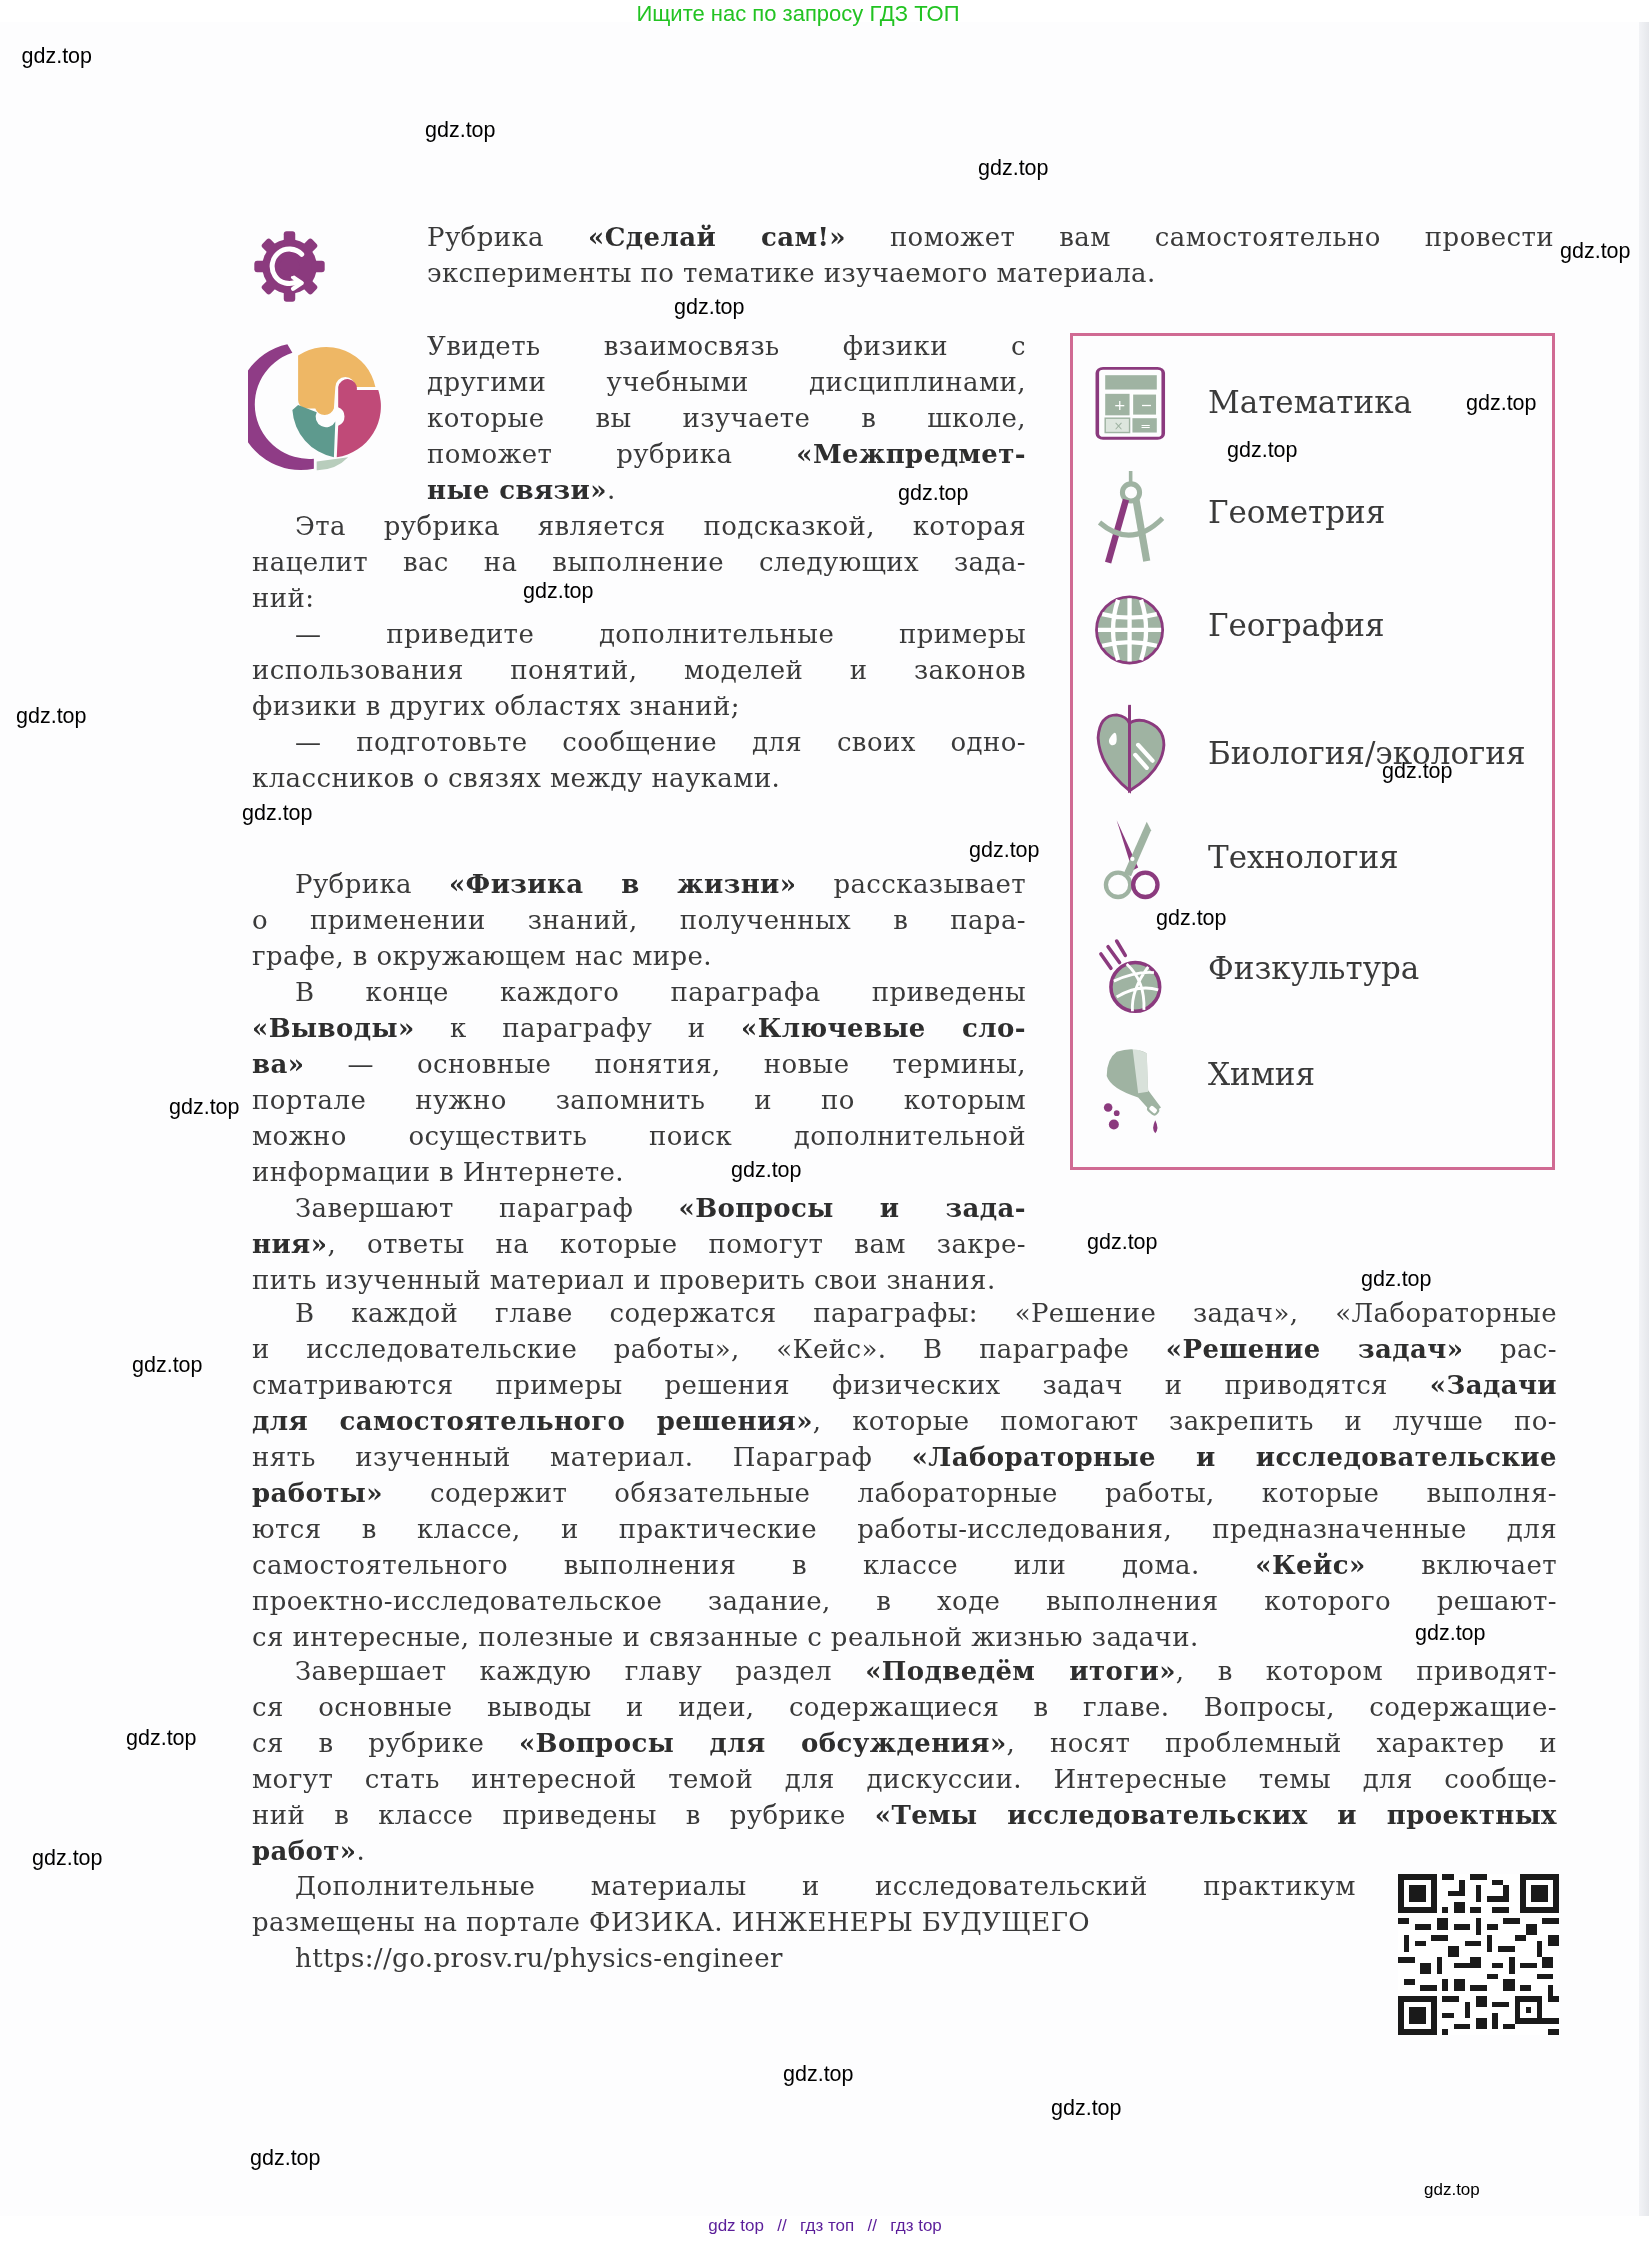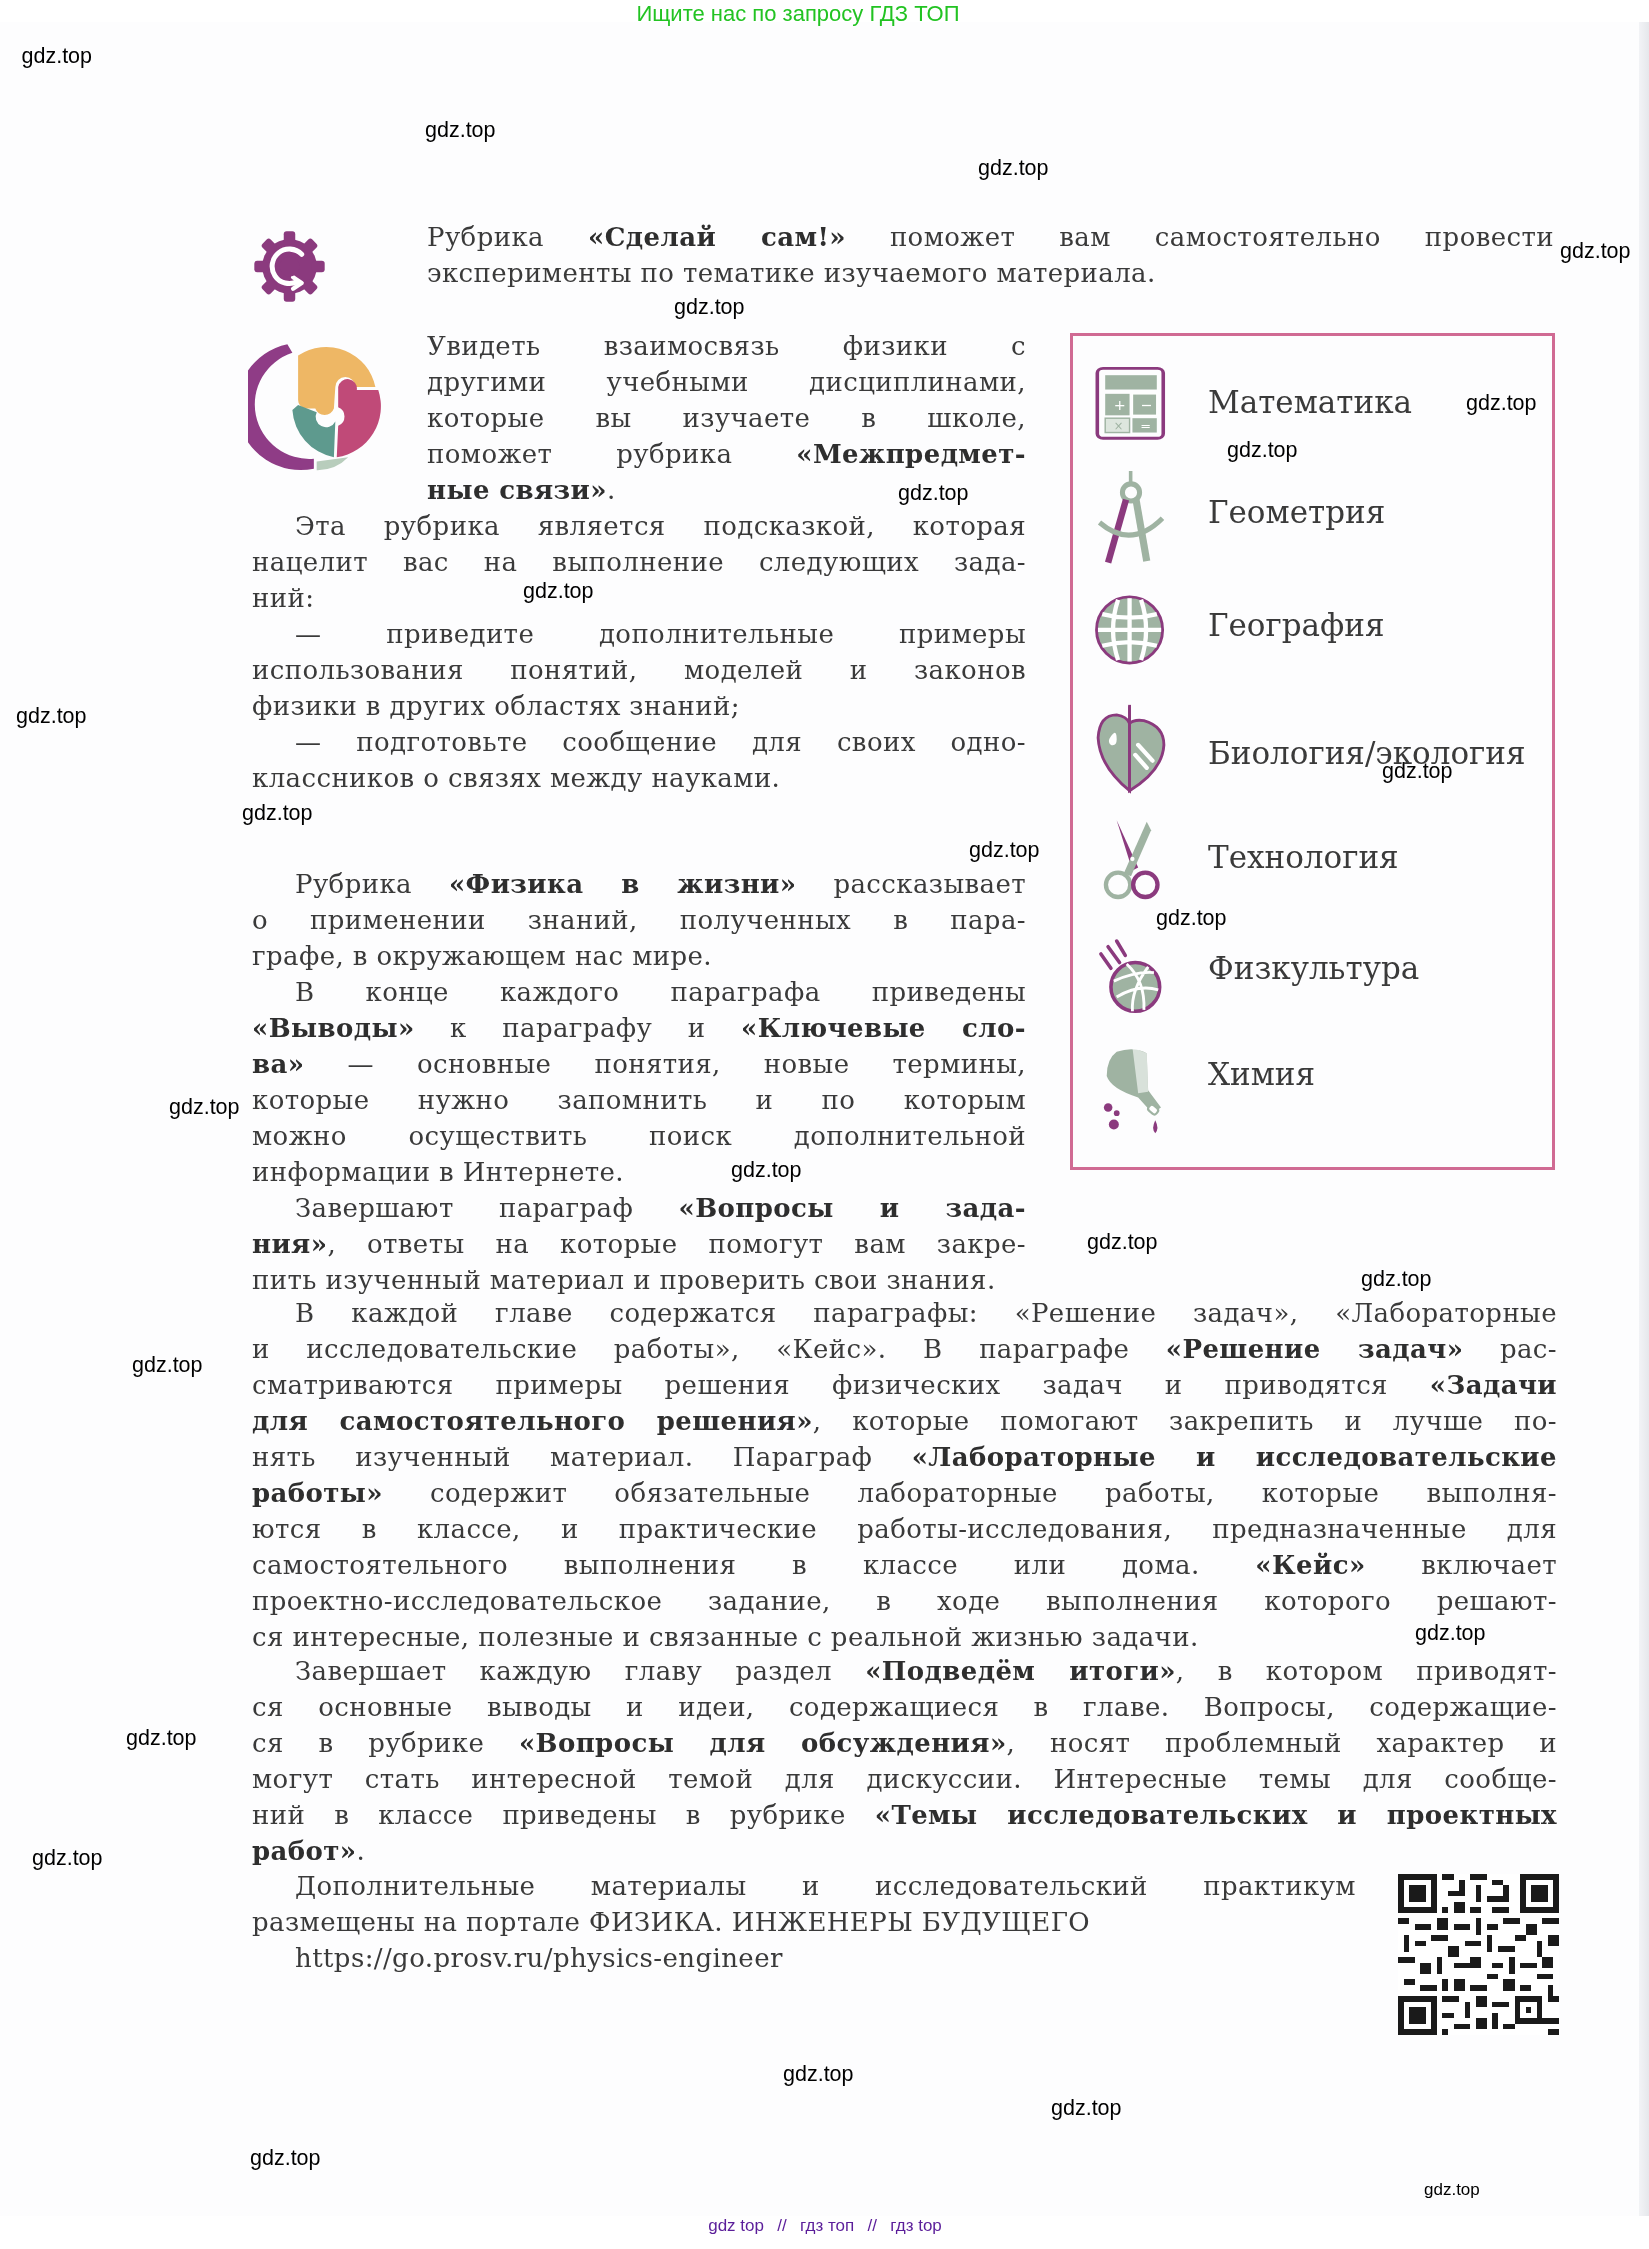--- a/index.html
+++ b/index.html
@@ -197,21 +197,21 @@
   </div>
 </div>
 
 <div class="t" style="left:252px;top:866px;width:774px;">
   <span class="line just" style="padding-left:43px;box-sizing:border-box;"><span>Рубрика </span><b>«Физика в жизни»</b><span> рассказывает</span></span>
   <span class="line just">о применении знаний, полученных в пара-</span>
   <span class="line">графе, в окружающем нас мире.</span>
   <span class="line just" style="padding-left:43px;box-sizing:border-box;">В конце каждого параграфа приведены</span>
   <span class="line just"><b>«Выводы»</b><span> к параграфу и </span><b>«Ключевые сло-</b></span>
   <span class="line just"><b>ва»</b><span> — основные понятия, новые термины,</span></span>
-  <span class="line just">которые нужно запомнить и по которым</span>
+  <span class="line just">портале нужно запомнить и по которым</span>
   <span class="line just">можно осуществить поиск дополнительной</span>
   <span class="line">информации в Интернете.</span>
   <span class="line just" style="padding-left:43px;box-sizing:border-box;"><span>Завершают параграф </span><b>«Вопросы и зада-</b></span>
   <span class="line just"><b>ния»</b><span>, ответы на которые помогут вам закре-</span></span>
   <span class="line">пить изученный материал и проверить свои знания.</span>
 </div>
 
 <div class="t" style="left:252px;top:1295px;width:1305px;">
   <span class="line just" style="padding-left:43px;box-sizing:border-box;">В каждой главе содержатся параграфы: «Решение задач», «Лабораторные</span>
   <span class="line just"><span>и исследовательские работы», «Кейс». В параграфе </span><b>«Решение задач»</b><span> рас-</span></span>

